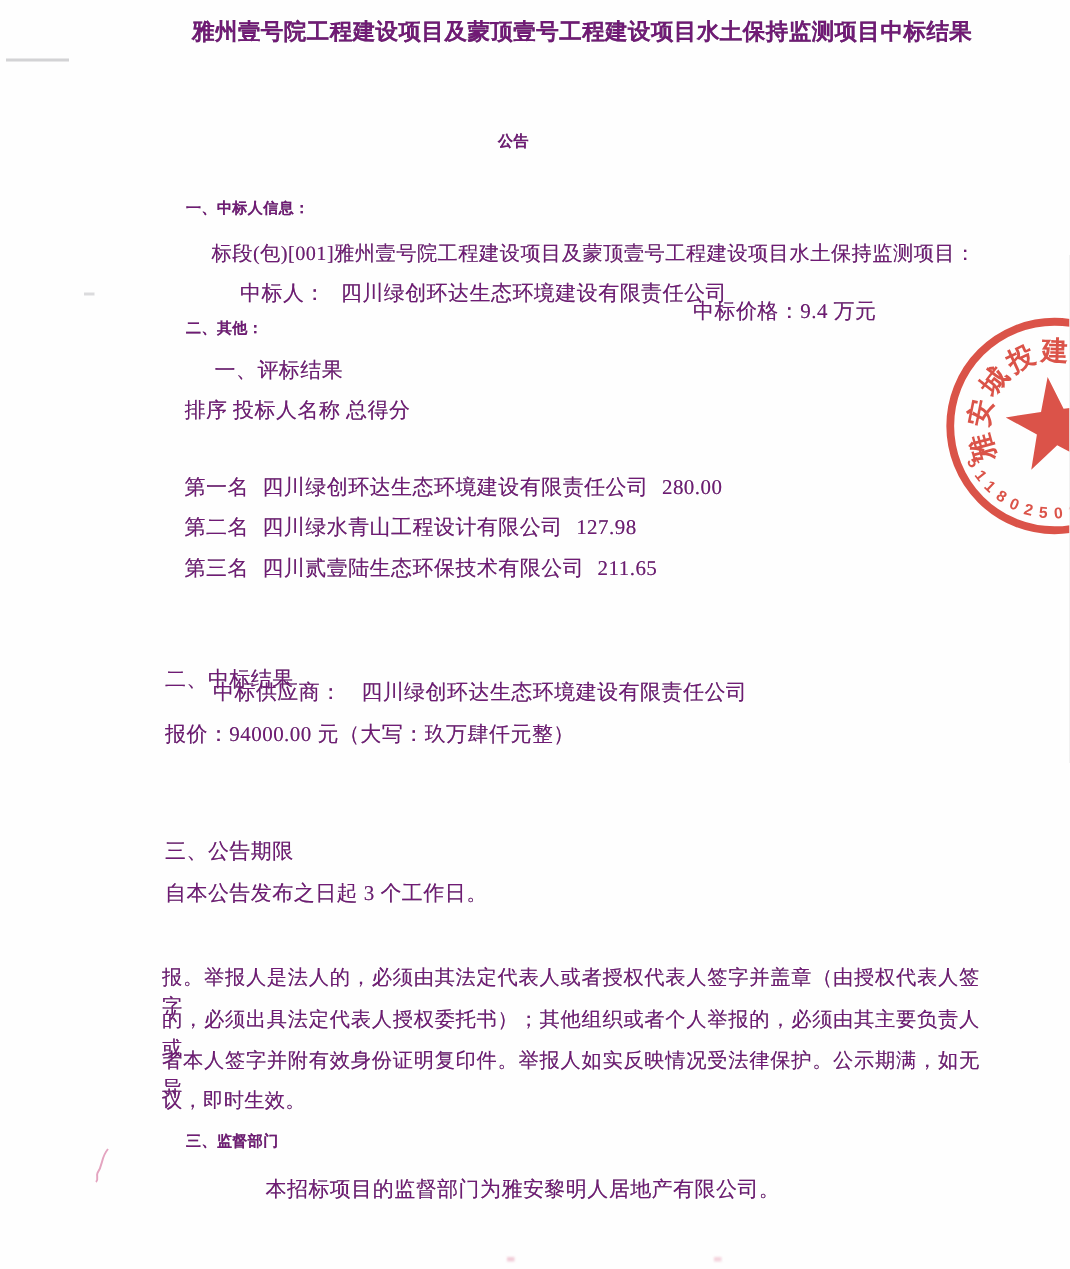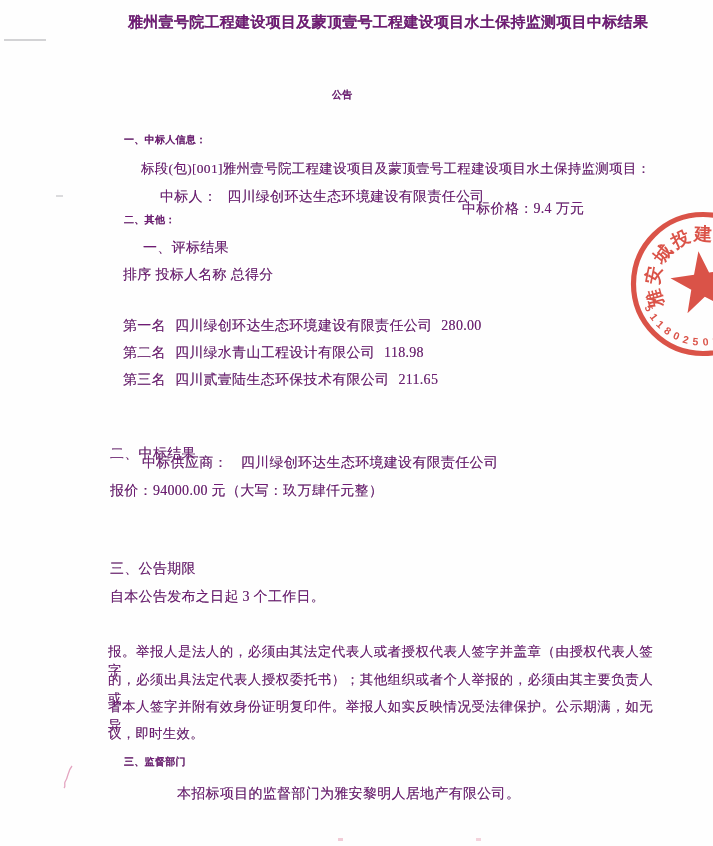--- a/index.html
+++ b/index.html
@@ -57,21 +57,21 @@
   </div>
 
   <div class="abs h-sec" style="top:210px;left:124px;">二、其他：</div>
   <div class="abs" style="top:238px;left:143px;">一、评标结果</div>
   <div class="abs" style="top:265px;left:123px;">排序 投标人名称 总得分</div>
 
   <div class="abs row" style="top:292px;left:123px;">
     <span class="rank">第一名</span><span>四川绿创环达生态环境建设有限责任公司</span><span class="score">280.00</span>
   </div>
   <div class="abs row" style="top:319px;left:123px;">
-    <span class="rank">第二名</span><span>四川绿水青山工程设计有限公司</span><span class="score">118.98</span>
+    <span class="rank">第二名</span><span>四川绿水青山工程设计有限公司</span><span class="score">127.98</span>
   </div>
   <div class="abs row" style="top:346px;left:123px;">
     <span class="rank">第三名</span><span>四川贰壹陆生态环保技术有限公司</span><span class="score">211.65</span>
   </div>
 
   <div class="abs" style="top:444px;left:110px;">二、中标结果</div>
   <div class="abs" style="top:453px;left:110px;margin-left:32px;">
     <span>中标供应商：</span><span style="display:inline-block;width:13px;"></span><span>四川绿创环达生态环境建设有限责任公司</span>
   </div>
   <div class="abs" style="top:481px;left:110px;">报价：94000.00 元（大写：玖万肆仟元整）</div>

